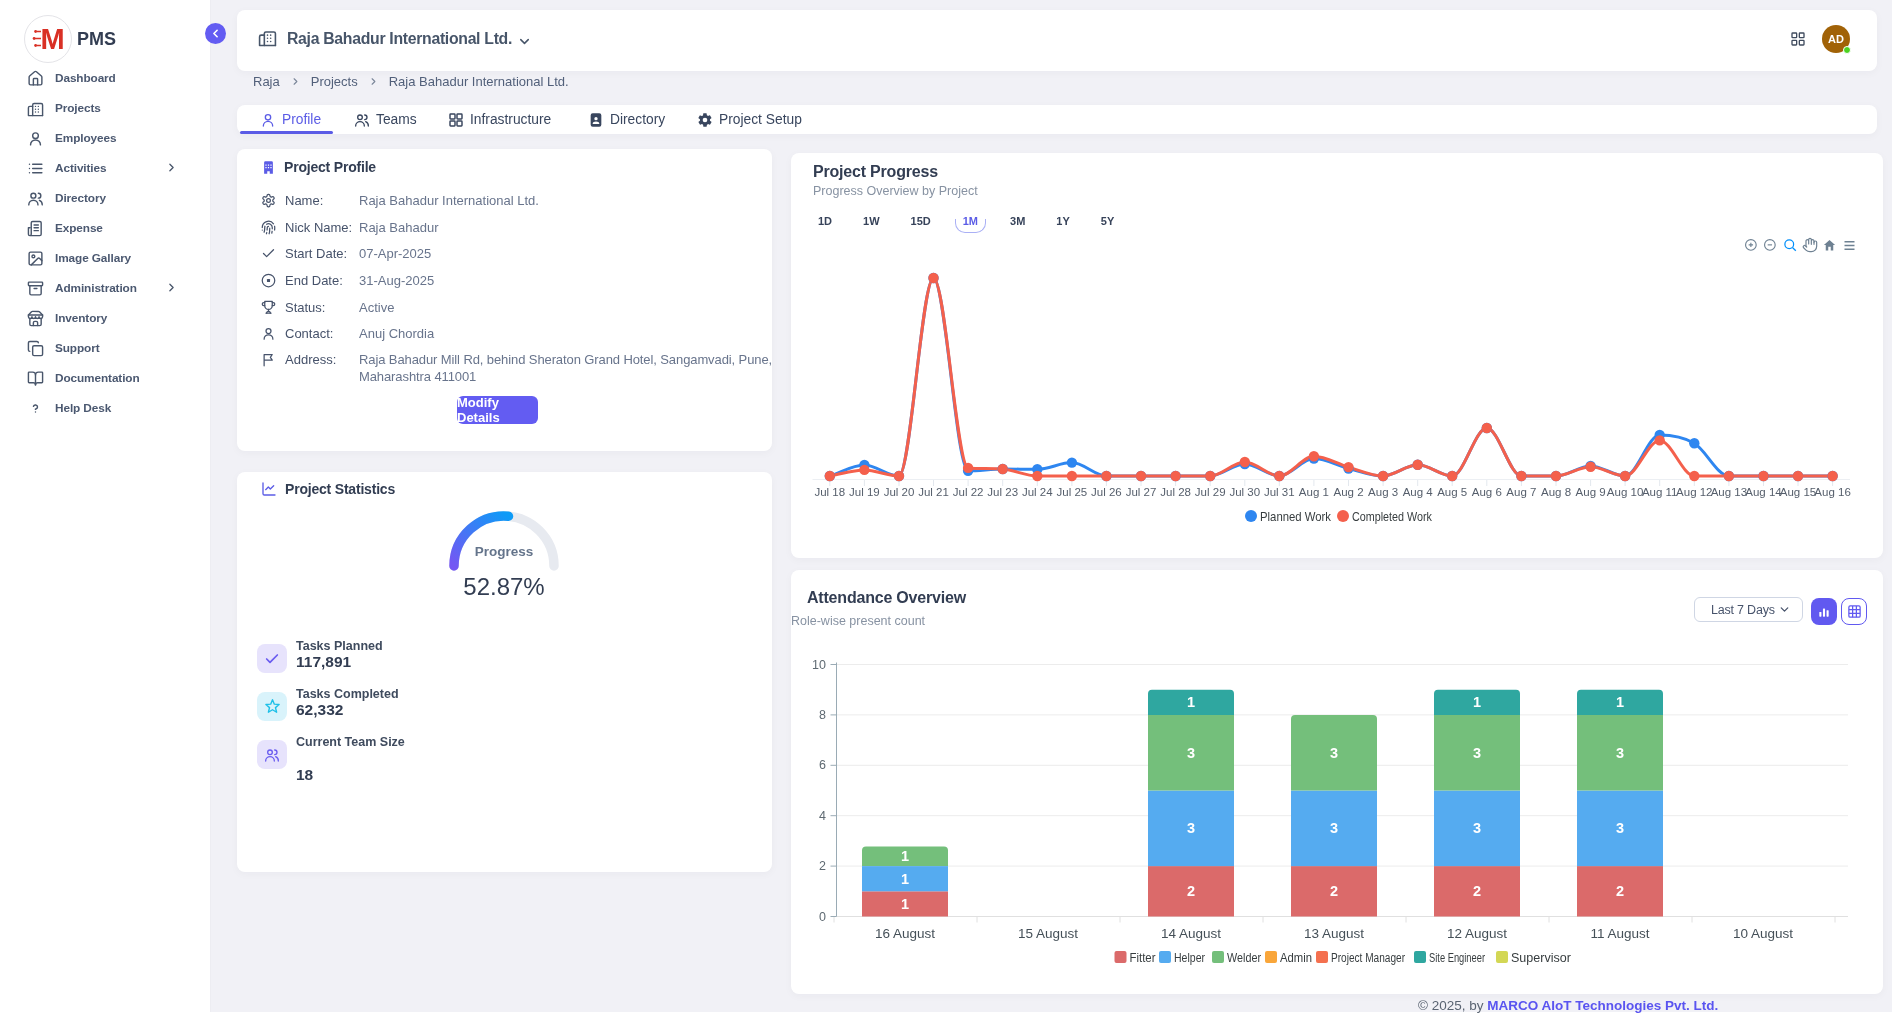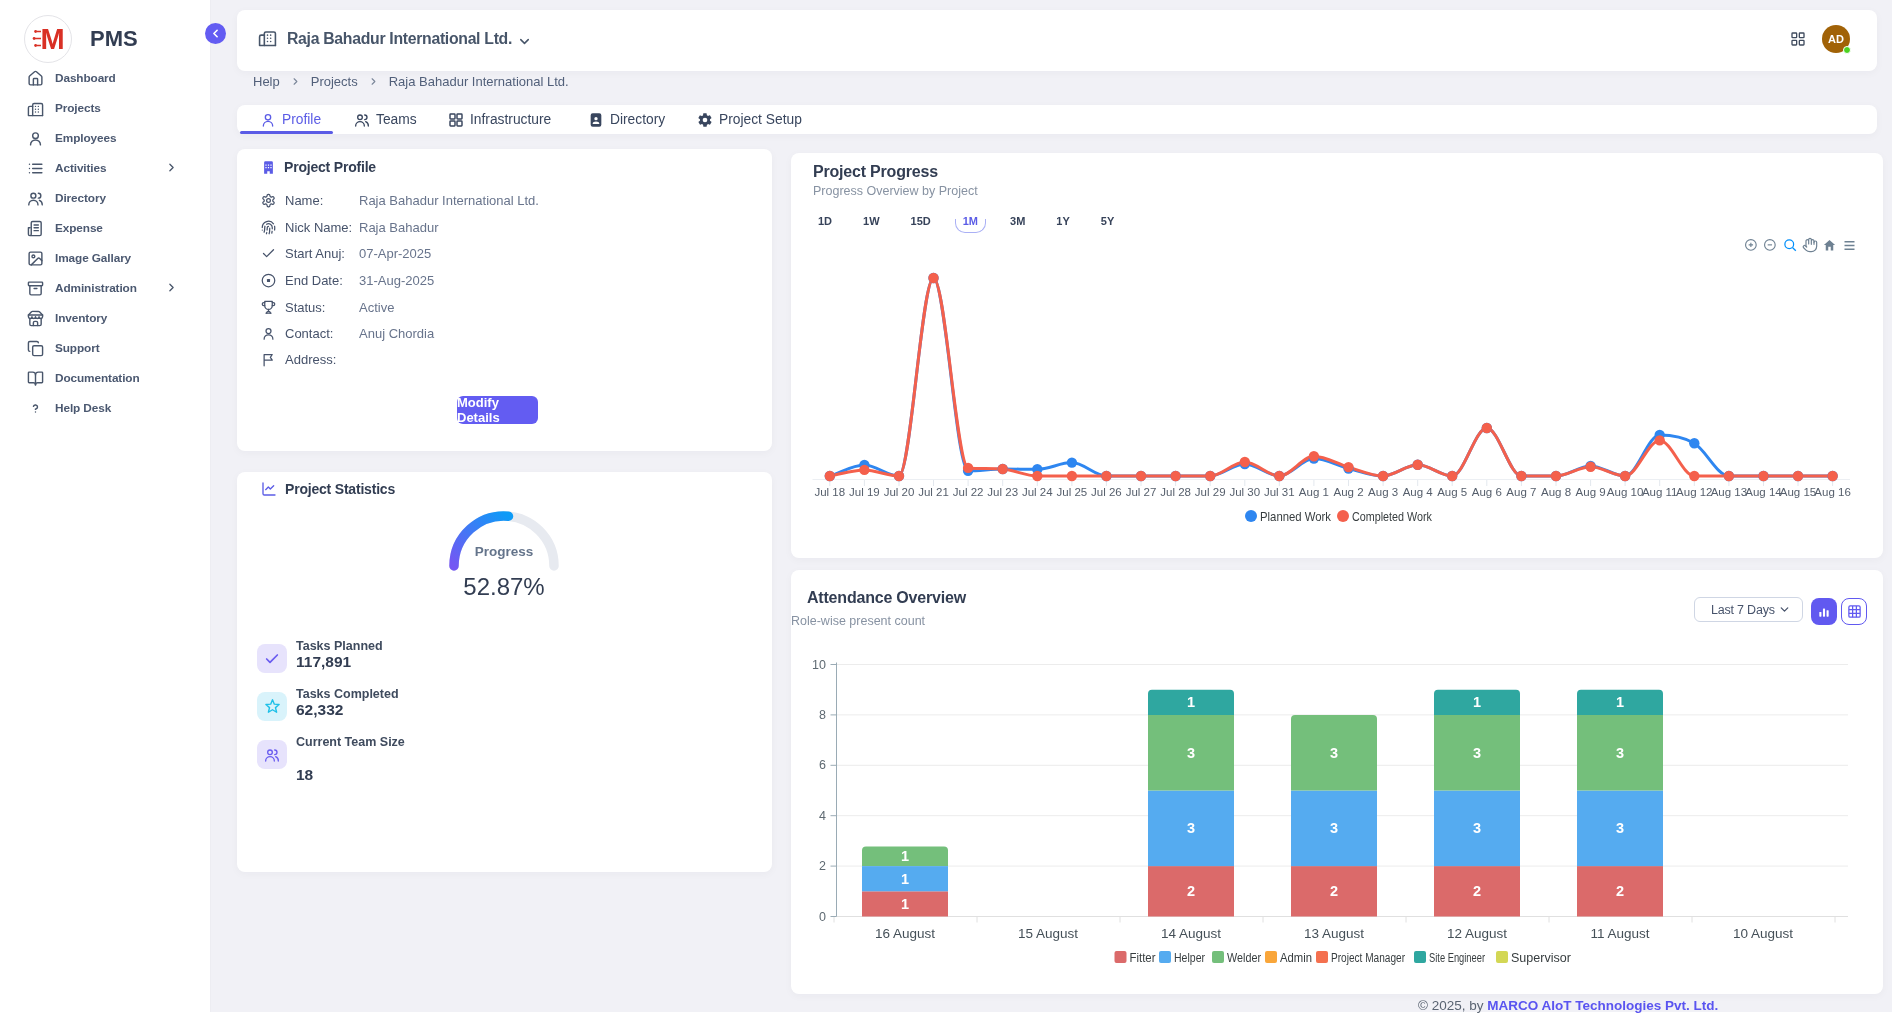--- a/index.html
+++ b/index.html
@@ -2,21 +2,21 @@
 <html><head>
 <meta charset="utf-8">
 <style>
 * { margin:0; padding:0; box-sizing:border-box; }
 html,body { width:1892px; height:1018px; background:#fff; font-family:"Liberation Sans", sans-serif; overflow:hidden; }
 #stage { position:relative; width:1892px; height:1018px; }
 #content-bg { position:absolute; left:211px; top:0; width:1681px; height:1012px; background:#f1f1f6; }
 #sidebar { position:absolute; left:0; top:0; width:211px; height:1012px; background:#fff; border-right:1px solid #ededf2; z-index:5; }
 .logo-row { position:absolute; left:24px; top:15px; display:flex; align-items:center; }
 .logo-circle { width:48px; height:48px; border-radius:50%; border:1px solid #e4e4e8; background:#fff; position:relative; }
-.logo-pms { font-size:22px; font-weight:bold; color:#323d52; margin-left:18px; }
+.logo-pms { font-size:18px; font-weight:bold; color:#323d52; margin-left:5px; }
 .nav { position:absolute; left:0; top:63px; width:211px; }
 .nav-item { position:relative; height:30px; display:flex; align-items:center; padding-left:27px; color:#4b5870; font-size:11.8px; font-weight:bold; letter-spacing:-0.1px; }
 .nav-item svg { margin-right:11px; flex:none; }
 .nav-chev { position:absolute; right:22px; top:8px; }
 .card { position:absolute; background:#fff; border-radius:8px; box-shadow:0 2px 9px rgba(18,38,63,.035); }
 #collapse-btn { position:absolute; left:205px; top:23px; width:21px; height:21px; border-radius:50%; background:#635cf2; z-index:9; display:flex; align-items:center; justify-content:center; }
 #header-card { left:237px; top:10px; width:1640px; height:61px; }
 #breadcrumb { position:absolute; left:253px; top:74px; font-size:13px; color:#5a6a85; display:flex; align-items:center; height:15px; }
 #tabbar { left:237px; top:105px; width:1640px; height:29px; }
 .tab { position:absolute; top:0; height:29px; display:flex; align-items:center; font-size:13.8px; color:#39465e; }
@@ -135,21 +135,21 @@
     <svg style="position:absolute;left:1553px;top:21px" width="16" height="16" viewBox="0 0 24 24" fill="none" stroke="#3f4b5e" stroke-width="2">
         <rect x="3" y="3" width="7" height="7" rx="1"></rect>
         <rect x="14" y="3" width="7" height="7" rx="1"></rect>
         <rect x="3" y="14" width="7" height="7" rx="1"></rect>
         <rect x="14" y="14" width="7" height="7" rx="1"></rect>
       </svg>
     <div style="position:absolute;left:1585px;top:15px;width:28px;height:28px;border-radius:50%;background:#a16207;color:#fff;font-size:11px;font-weight:bold;display:flex;align-items:center;justify-content:center;">AD</div>
     <div style="position:absolute;left:1606px;top:36px;width:8px;height:8px;border-radius:50%;background:#4bd321;border:1px solid #fff;"></div>
   </div>
   <div id="breadcrumb">
-    <span style="color:#52607a">Help</span>
+    <span style="color:#52607a">Raja</span>
     <svg style="margin:0 10px" width="11" height="11" viewBox="0 0 24 24" fill="none" stroke="#7a8699" stroke-width="2.4" stroke-linecap="round" stroke-linejoin="round">
         <path d="m9 18 6-6-6-6"></path>
       </svg>
     <span style="color:#52607a">Projects</span>
     <svg style="margin:0 10px" width="11" height="11" viewBox="0 0 24 24" fill="none" stroke="#7a8699" stroke-width="2.4" stroke-linecap="round" stroke-linejoin="round">
         <path d="m9 18 6-6-6-6"></path>
       </svg>
     <span style="color:#52607a">Raja Bahadur International Ltd.</span>
   </div>
   <div class="card" id="tabbar">
@@ -204,21 +204,21 @@
             <path d="M8.65 22c.21-.66.45-1.32.57-2"></path>
             <path d="M9 6.8a6 6 0 0 1 9 5.2v2"></path>
           </svg></span>
         <span class="plabel">Nick Name:</span>
         <span class="pvalue">Raja Bahadur</span>
       </div>
     <div class="prow" style="top:97px;">
         <span class="pic"><svg width="15" height="15" viewBox="0 0 24 24" fill="none" stroke="#47536b" stroke-width="2" stroke-linecap="round" stroke-linejoin="round">
             <path d="M20 6 9 17l-5-5"></path>
           </svg></span>
-        <span class="plabel">Start Anuj:</span>
+        <span class="plabel">Start Date:</span>
         <span class="pvalue">07-Apr-2025</span>
       </div>
     <div class="prow" style="top:124px;">
         <span class="pic"><svg width="15" height="15" viewBox="0 0 24 24" fill="none" stroke="#47536b" stroke-width="2" stroke-linecap="round" stroke-linejoin="round">
             <circle cx="12" cy="12" r="10"></circle>
             <rect x="9.5" y="9.5" width="5" height="5" rx="1" fill="#47536b" stroke="none"></rect>
           </svg></span>
         <span class="plabel">End Date:</span>
         <span class="pvalue">31-Aug-2025</span>
       </div>
@@ -240,20 +240,21 @@
             <path d="M5 21a7 7 0 0 1 14 0"></path>
           </svg></span>
         <span class="plabel">Contact:</span>
         <span class="pvalue">Anuj Chordia</span>
       </div>
     <div class="prow" style="top:203px;">
         <span class="pic"><svg width="15" height="15" viewBox="0 0 24 24" fill="none" stroke="#47536b" stroke-width="2" stroke-linecap="round" stroke-linejoin="round">
             <path d="M5 22V4h13l-3 4.5L18 13H5"></path>
           </svg></span>
         <span class="plabel">Address:</span>
+        <span class="pvalue" style="white-space:nowrap;line-height:16.5px;letter-spacing:-0.1px;">Raja Bahadur Mill Rd, behind Sheraton Grand Hotel, Sangamvadi, Pune,<br>Maharashtra 411001</span>
       </div>
     <div style="position:absolute;left:220px;top:247px;width:81px;height:28px;background:#635cf2;border-radius:6px;color:#fff;font-size:13px;font-weight:bold;display:flex;align-items:center;justify-content:center;">Modify Details</div>
   </div>
   <div class="card" id="stats-card">
     <div class="card-title-row" style="left:24px;top:9px;">
       <svg width="16" height="16" viewBox="0 0 24 24" fill="none" stroke="#5b5ce6" stroke-width="2" stroke-linecap="round" stroke-linejoin="round" style="margin-right:8px">
           <path d="M3 3v16a2 2 0 0 0 2 2h16"></path>
           <path d="m7 13 4-4 3 3 5-5"></path>
         </svg>
       Project Statistics

